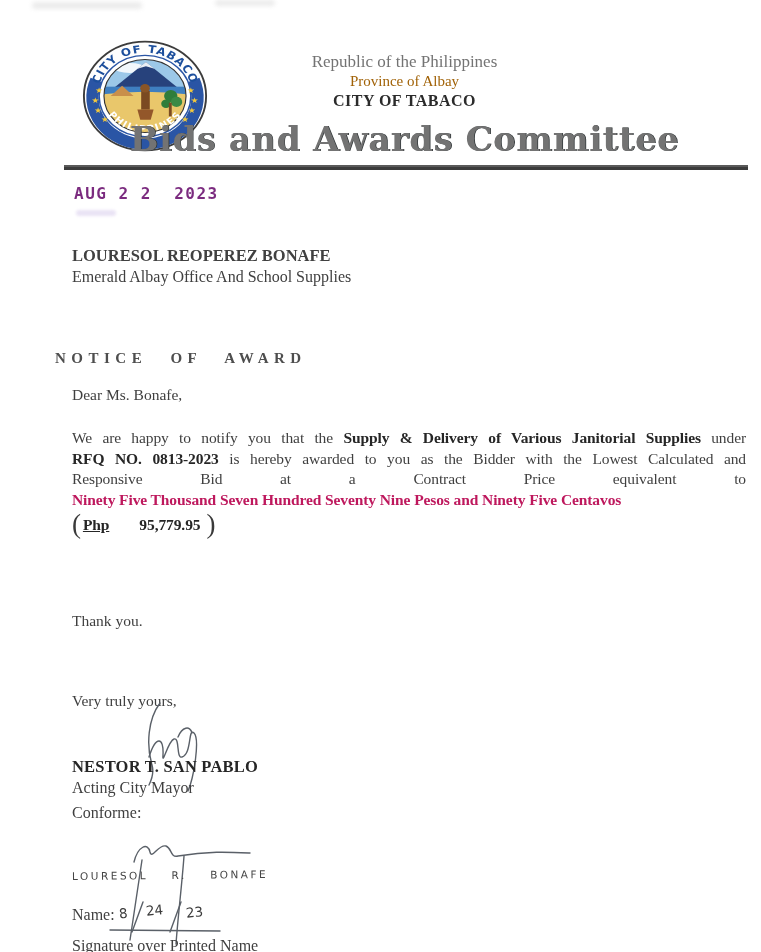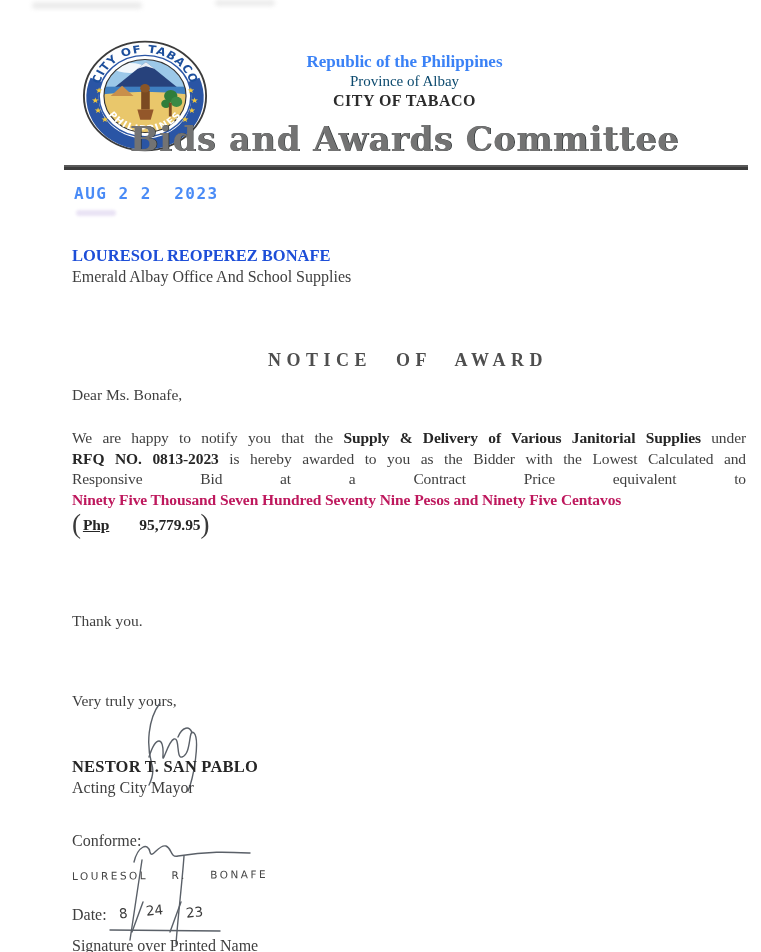--- a/index.html
+++ b/index.html
@@ -8,76 +8,76 @@
     width:761px; height:952px; position:relative; overflow:hidden;
     font-family:"Liberation Serif", serif; color:#3f3f3f;
   }
   .abs { position:absolute; }
 
   
   .smudge { position:absolute; background:#bfbfbf; opacity:.30; border-radius:4px; filter:blur(2px); }
 
   
   .header-center { position:absolute; left:48px; right:0; top:52px; text-align:center; }
-  .hdr-line1 { font-size:17px; color:#3b82f6; line-height:20px;font-weight:bold; }
-  .hdr-line2 { font-size:15px; color:#0c4a6e; line-height:19px; }
+  .hdr-line1 { font-size:17px; color:#737373; line-height:20px; }
+  .hdr-line2 { font-size:15px; color:#a16207; line-height:19px; }
   .hdr-line3 { font-size:16px; font-weight:bold; color:#2b2b2b; line-height:20px; letter-spacing:.5px; }
   .committee {
     margin-top:8px; font-family:"DejaVu Serif", serif; font-weight:bold;
     font-size:34px; color:#737373; letter-spacing:.5px;
     text-shadow:0.7px 0 0 #2e3436;
   }
   .seal-wrap { position:absolute; left:82px; top:40px; width:126px; height:112px; }
   .rule {
     position:absolute; left:64px; top:165px; width:684px; height:4px;
     border-top:2px solid #5a5a5a; border-bottom:3px solid #3c3c3c; background:#e9e9e9;
   }
 
   
   .stamp {
     position:absolute; left:74px; top:184px;
     font-family:"DejaVu Sans Mono", monospace; font-weight:600;
-    font-size:16px; letter-spacing:1.5px; color:#3b82f6; opacity:.92;
+    font-size:16px; letter-spacing:1.5px; color:#701a75; opacity:.92;
     white-space:pre;
   }
   .stamp-smudge { position:absolute; left:76px; top:210px; width:40px; height:6px;
     background:#a98fd6; opacity:.25; border-radius:3px; filter:blur(1.5px); }
 
   
   .col { left:72px; width:674px; }
   .recipient { top:246px; font-size:16px; line-height:20.5px; }
-  .recipient .name { font-weight:bold; color:#1d4ed8; font-size:16.5px; }
+  .recipient .name { font-weight:bold; color:#404040; font-size:16.5px; }
 
   .noa-title {
-    position:absolute; left:55px; right:0; top:350px; text-align:center;
-    font-weight:bold; font-size:18px; color:#4e4e4e;
+    position:absolute; left:55px; right:0; top:350px; text-align:left;
+    font-weight:bold; font-size:15px; color:#4e4e4e;
     letter-spacing:5.5px; word-spacing:14px;
   }
   .salutation { top:386px; font-size:15.5px; }
 
   .para1 { top:429px; font-size:15.5px; letter-spacing:-0.1px; }
   .jline { text-align:justify; height:20.6px; overflow:hidden; }
   .jline::after { content:""; display:inline-block; width:100%; height:0; }
   .para1 b, .para2 b { color:#262626; }
   b { font-weight:bold; }
   .amount-words { height:20.6px; font-weight:bold; color:#be185d; }
   .amount-line { height:27px; display:flex; align-items:center; font-weight:bold; color:#262626; }
   .bracket { font-size:27px; font-weight:400; color:#3a3a3a; transform:scaleY(1.05); line-height:1; }
   .amount-php { margin-left:2px; font-size:15.5px;text-decoration:underline; }
-  .amount-num { margin-left:30px; font-size:15.5px; }
+  .amount-num { margin-left:30px; margin-right:6px; font-size:15.5px; }
 
   .para2 { top:556px; font-size:15.5px; letter-spacing:-0.1px; }
   .thanks { top:612px; font-size:15.5px; }
   .valediction { top:692px; font-size:15.5px; }
 
   .signer { top:757px; font-size:16px; line-height:20.5px; }
   .signer .sname { font-weight:bold; color:#262626; font-size:16.5px; letter-spacing:.2px; }
 
   
-  .conforme-label { top:832px; font-size:16px; }
+  .conforme-label { top:804px; font-size:16px; }
   .hand-name {
     position:absolute; left:72px; top:869px;
     font-family:"DejaVu Sans", sans-serif; font-size:10.5px; letter-spacing:2.5px;
     color:#454545; white-space:pre; transform:rotate(-0.6deg);
   }
   .sig-caption { top:937px; font-size:16px; }
   .date-row { top:906px; font-size:16px; }
   .hand-digit {
     position:absolute; font-family:"DejaVu Sans", sans-serif; font-size:13.5px;
     color:#3b3b3b; transform:rotate(-6deg);
@@ -201,17 +201,17 @@
   <path d="M 126 20 C 124 48 120 80 118 108"></path>
   <path d="M 74 96 L 85 66"></path>
   <path d="M 112 96 L 123 66"></path>
   <path d="M 52 94 L 162 95" stroke-width="1.6" stroke="#4a4a4a"></path>
 </svg>
 
 <div class="hand-name">LOURESOL    R.    BONAFE</div>
 <div class="abs col sig-caption">Signature over Printed Name</div>
 
 <div class="abs col date-row">
-  <span>Date:</span>
+  <span>Name:</span>
 </div>
 <span class="hand-digit" style="left:119px; top:905px;">8</span>
 <span class="hand-digit" style="left:146px; top:902px;">24</span>
 <span class="hand-digit" style="left:186px; top:904px;">23</span>
 
 </body></html>

